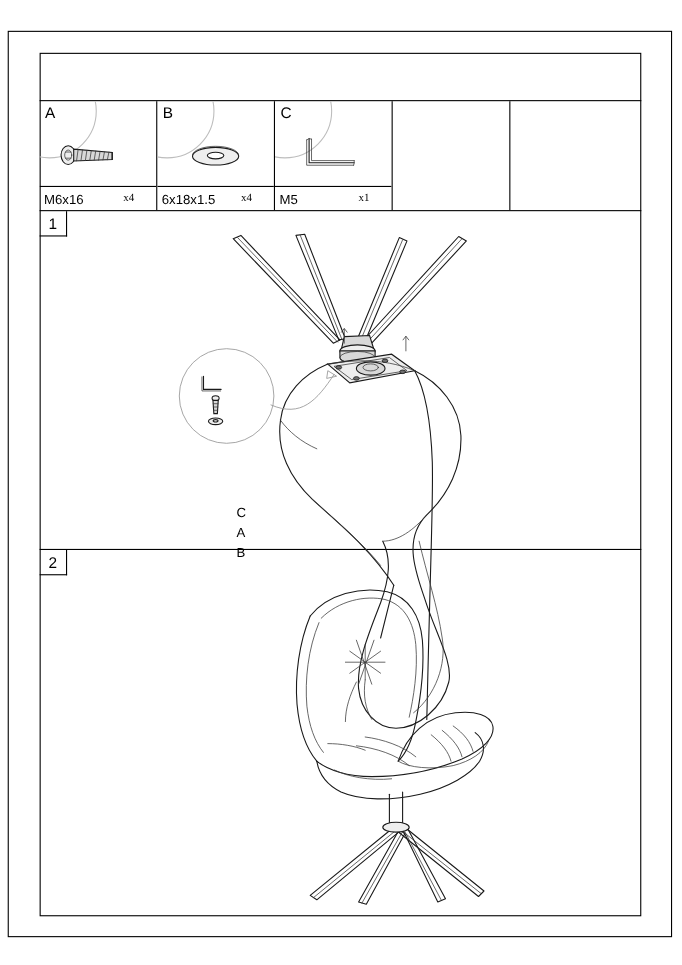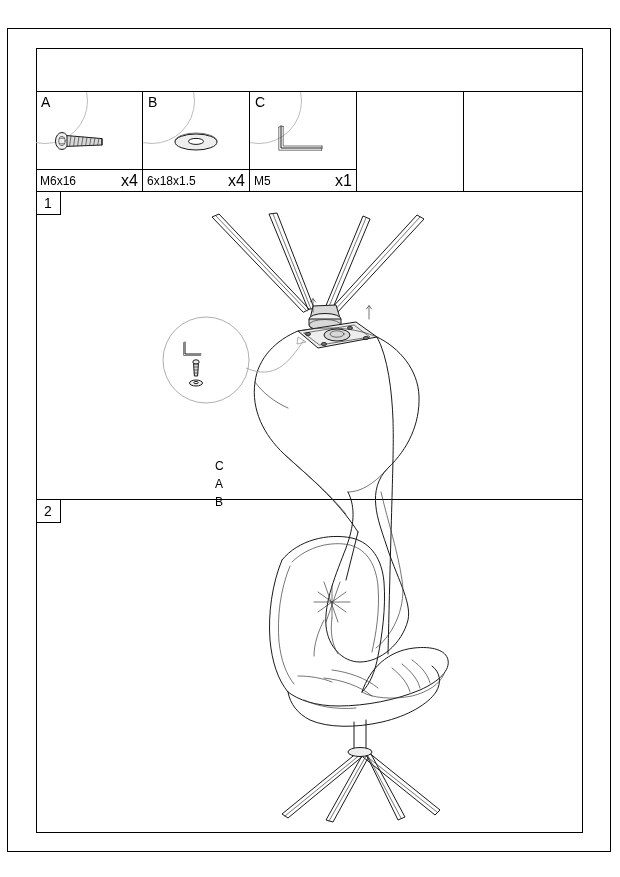--- a/index.html
+++ b/index.html
@@ -79,24 +79,25 @@
   .part-spec {
     position: absolute;
     left: 4px;
     bottom: 2px;
     font-size: 12px;
     line-height: 16px;
     text-align: center;
   }
   .part-qty {
     position: absolute;
-    right: 4px;
+    right: 20px;
     bottom: 2px;
-    font-size: 16px;
+    font-size: 10px;
     line-height: 16px;
+    font-family: Liberation Serif, serif;
   }
   .part-art {
     position: absolute;
     left: 0;
     top: 18px;
     width: 107px;
     height: 60px;
   }
   .part-circle {
     position: absolute;

